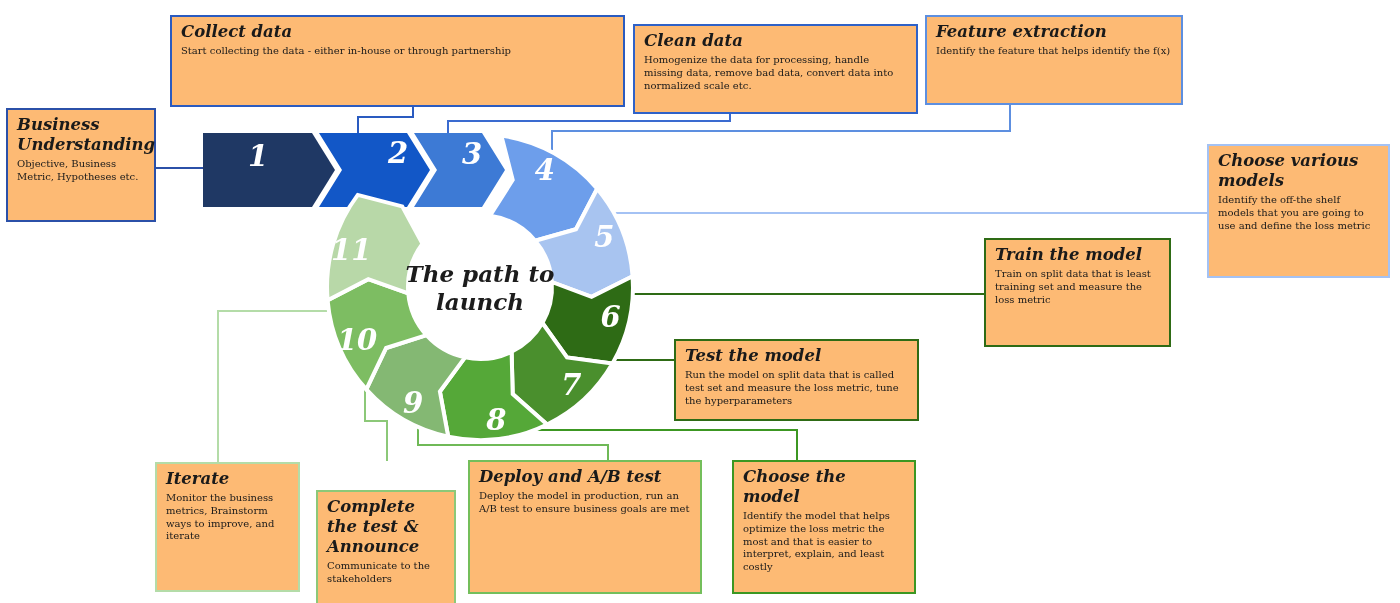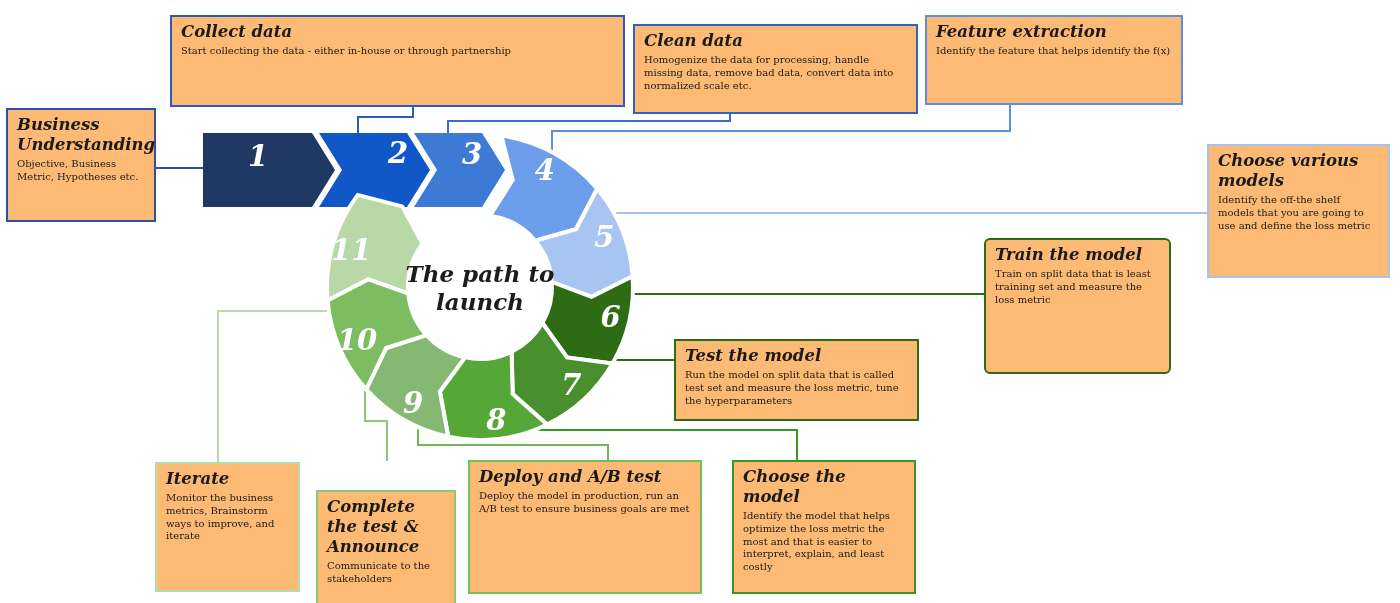--- a/index.html
+++ b/index.html
@@ -74,21 +74,21 @@
   <div class="callout" style="left: 925px; top: 15px; width: 258px; height: 90px; border-color: rgb(93, 143, 224);">
     <div class="callout-title">Feature extraction</div>
     <div class="callout-body">Identify the feature that helps identify the f(x)</div>
   </div>
 
   <div class="callout" style="left: 1207px; top: 144px; width: 183px; height: 134px; border-color: rgb(164, 194, 244);">
     <div class="callout-title">Choose various models</div>
     <div class="callout-body">Identify the off-the shelf models that you are going to use and define the loss metric</div>
   </div>
 
-  <div class="callout" style="left: 984px; top: 238px; width: 187px; height: 136px; border-color: rgb(46, 107, 21); border-radius: 6px;">
+  <div class="callout" style="left: 984px; top: 238px; width: 187px; height: 109px; border-color: rgb(46, 107, 21);">
     <div class="callout-title">Train the model</div>
     <div class="callout-body">Train on split data that is least training set and measure the loss metric</div>
   </div>
 
   <div class="callout" style="left: 674px; top: 327px; width: 245px; height: 82px; border-color: rgb(46, 107, 21); margin-top: 12px;">
     <div class="callout-title">Test the model</div>
     <div class="callout-body">Run the model on split data that is called test set and measure the loss metric, tune the hyperparameters</div>
   </div>
 
   <div class="callout" style="left: 732px; top: 460px; width: 184px; height: 134px; border-color: rgb(60, 151, 34);">

